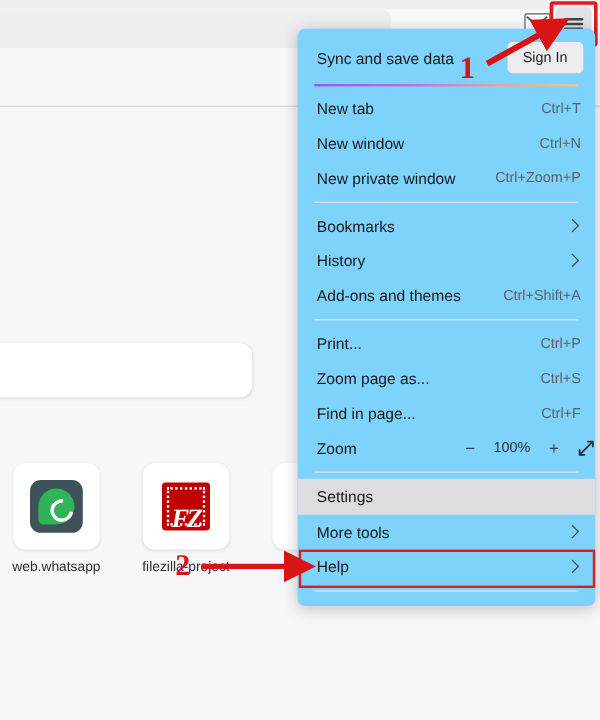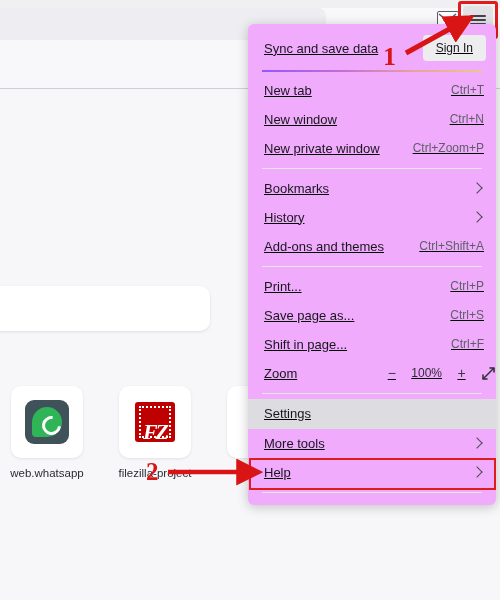--- a/index.html
+++ b/index.html
@@ -175,27 +175,26 @@
     letter-spacing: -2px;
     line-height: 1;
     margin-top: 20px;
   }
 
   
   #app-menu {
     position: absolute;
     left: 248px; top: 24px;
     width: 248px;
-    background: #f0abfc;
+    background: #7dd3fc;
     border-radius: 6px;
     box-shadow: 0 2px 12px rgba(0,0,0,0.22);
     padding: 6px 0 7px 0;
     box-sizing: border-box;
     overflow: hidden;
-    text-decoration: underline;
   }
 
   .menu-row {
     position: relative;
     height: 29px;
     display: flex;
     align-items: center;
     padding: 0 12px 0 16px;
     font-size: 13px;
     color: #17171c;
@@ -396,26 +395,26 @@
   </div>
 
   <div class="separator"></div>
 
   <div class="menu-row">
     <span class="label">Print...</span>
     <span class="spacer"></span>
     <span class="shortcut-key">Ctrl+P</span>
   </div>
   <div class="menu-row">
-    <span class="label">Save page as...</span>
+    <span class="label">Zoom page as...</span>
     <span class="spacer"></span>
     <span class="shortcut-key">Ctrl+S</span>
   </div>
   <div class="menu-row">
-    <span class="label">Shift in page...</span>
+    <span class="label">Find in page...</span>
     <span class="spacer"></span>
     <span class="shortcut-key">Ctrl+F</span>
   </div>
 
   <div class="menu-row" id="zoom-row">
     <span class="label">Zoom</span>
     <span class="spacer"></span>
     <span id="zoom-controls">
       <span class="zoom-btn">−</span>
       <span id="zoom-level">100%</span>

